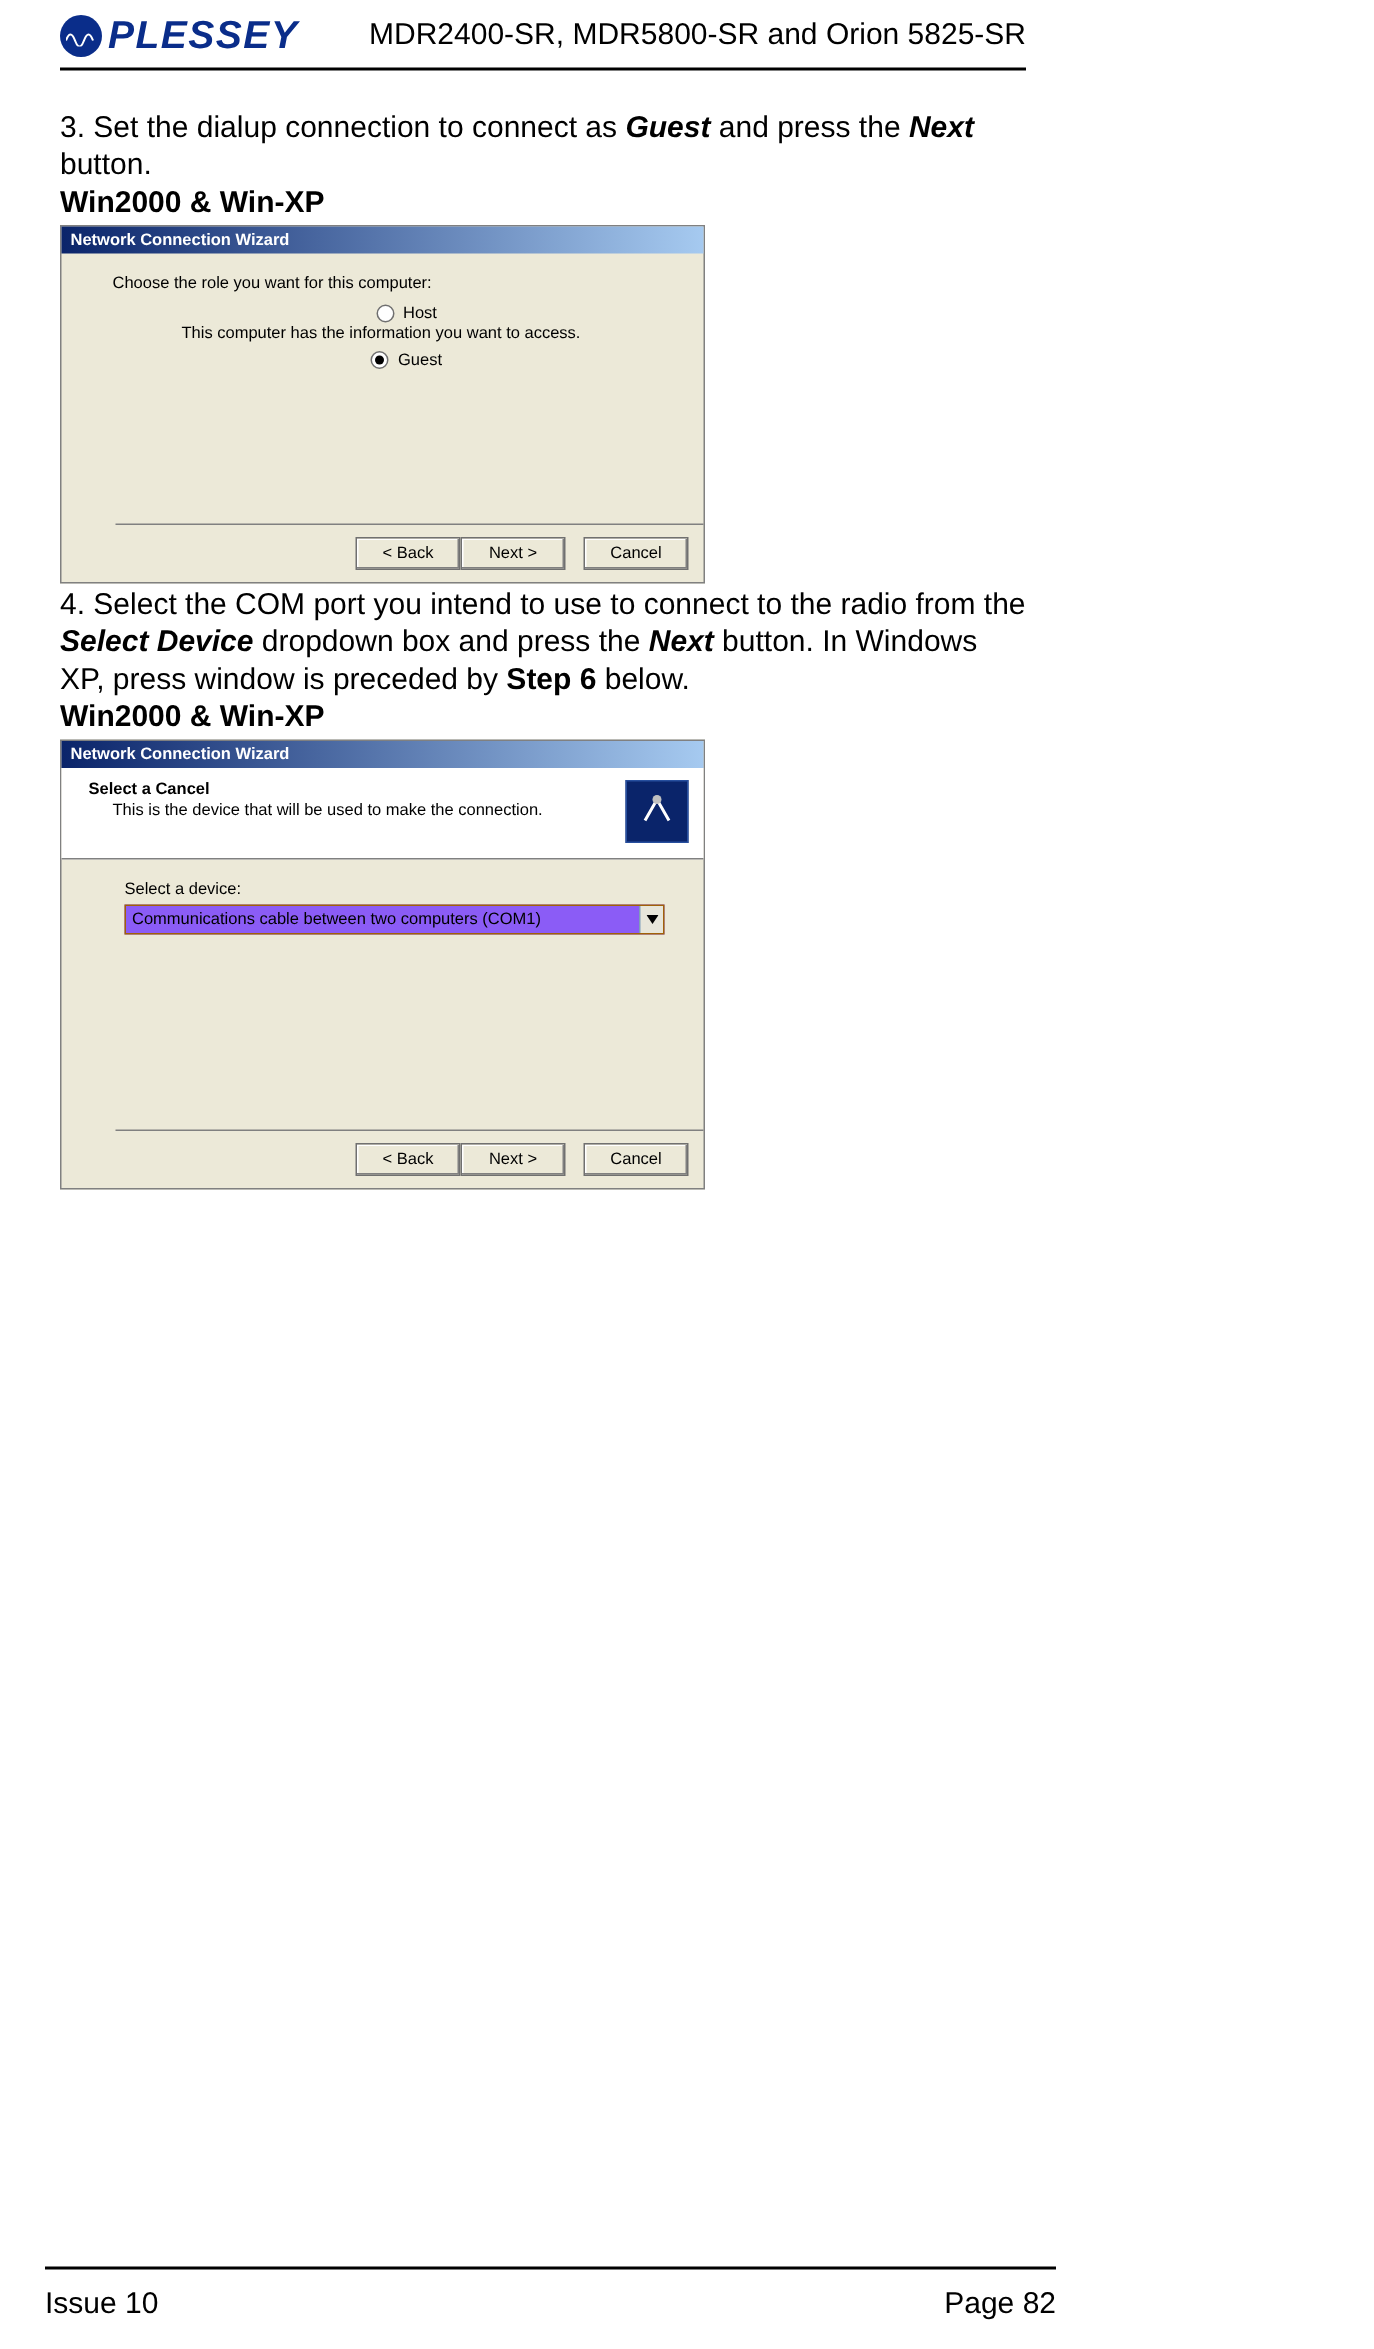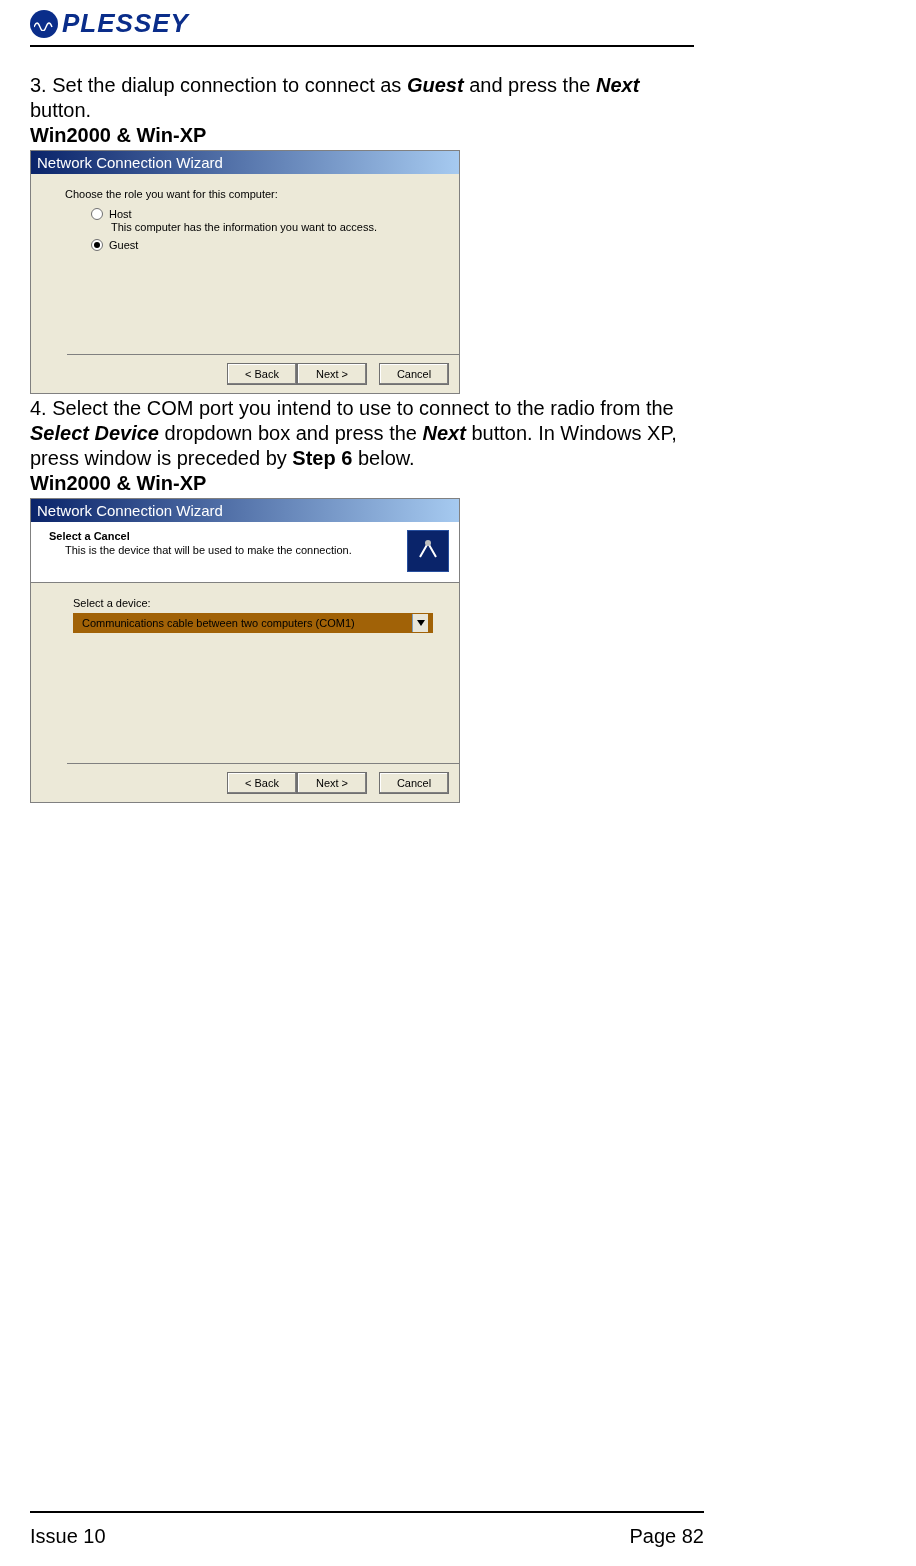--- a/index.html
+++ b/index.html
@@ -7,21 +7,21 @@
     margin: 0;
     padding: 0;
     font-family: Arial, Helvetica, sans-serif;
     width: 916px;
     background: #fff;
     color: #000;
   }
   .page {
     width: 724px;
     min-height: 1566px;
-    padding: 0 30px;
+    padding: 0 40px;
     position: relative;
   }
   .header-row {
     display: flex;
     justify-content: space-between;
     align-items: center;
     padding-top: 8px;
     padding-bottom: 4px;
   }
   .plessey-logo {
@@ -69,23 +69,23 @@
     background: #ece9d8;
     margin-top: 2px;
     margin-bottom: 2px;
     font-family: Tahoma, Arial, sans-serif;
     font-size: 11px;
     color: #000;
   }
   .wizard-title {
     background: linear-gradient(to right, #0a246a, #a6caf0);
     color: #fff;
-    font-weight: 400;
+    font-weight: 700;
     padding: 3px 6px;
-    font-size: 15px;
+    font-size: 11px;
   }
   .wizard-head {
     background: #fff;
     padding: 8px 10px 10px 10px;
     display: flex;
     align-items: flex-start;
     border-bottom: 1px solid #808080;
   }
   .wizard-head-left { flex: 1; }
   .wizard-head-title {
@@ -111,20 +111,21 @@
     padding: 14px 28px 10px 36px;
     min-height: 180px;
   }
   .prompt-line { margin-left: 6px; margin-bottom: 8px; }
   .radio-row {
     display: flex;
     align-items: center;
     gap: 6px;
     margin-left: 32px;
     margin-top: 6px;
+    justify-content: center;
   }
   .radio-desc {
     margin-left: 52px;
     font-size: 11px;
     margin-top: 1px;
     margin-bottom: 4px;
   }
   .radio-dot {
     width: 12px; height: 12px;
     border: 1px solid #707070;
@@ -135,22 +136,22 @@
   }
   .radio-dot.sel::after {
     content: "";
     width: 6px; height:6px; border-radius:50%;
     background:#000;
   }
   .select-label { margin-left: 6px; margin-bottom: 4px; }
   .select-box {
     display:flex;
     width: 360px;
-    border: 5px solid #a16207;
-    background: #a16207;
+    border: 1px solid #a16207;
+    background: #8b5cf6;
     height: 20px;
     align-items: center;
     margin-left: 6px;
   }
   .select-text {
     flex:1;
     font-size: 11px;
     padding: 0 4px;
     white-space: nowrap;
     overflow: hidden;
@@ -205,20 +206,21 @@
 
   <div class="header-row">
     <div class="plessey-logo">
       <span class="logo-circle">
         <svg width="20" height="14" viewBox="0 0 20 14">
           <path d="M0 10 Q3 2 6 10 T12 10 T18 10" stroke="#fff" stroke-width="1.4" fill="none"></path>
         </svg>
       </span>
       <span class="plessey-text">PLESSEY</span>
     </div>
+    <div class="header-models">MDR2400-SR, MDR5800-SR and Orion 5825-SR</div>
   </div>
   <div class="header-rule"></div>
 
   <p class="body-text">
     <span>3. Set the dialup connection to connect as </span><span class="bolditalic">Guest</span><span> and press the </span><span class="bolditalic">Next</span><span> button.</span>
   </p>
   <p class="body-text bold">Win2000 &amp; Win-XP</p>
 
   <div class="wizard">
     <div class="wizard-title">Network Connection Wizard</div>

